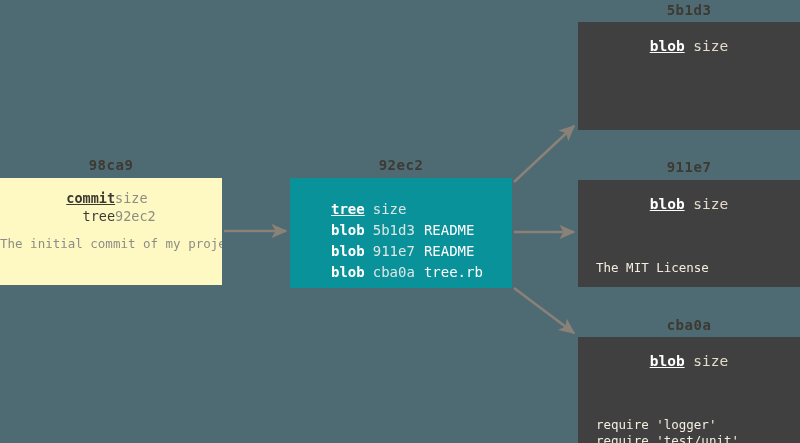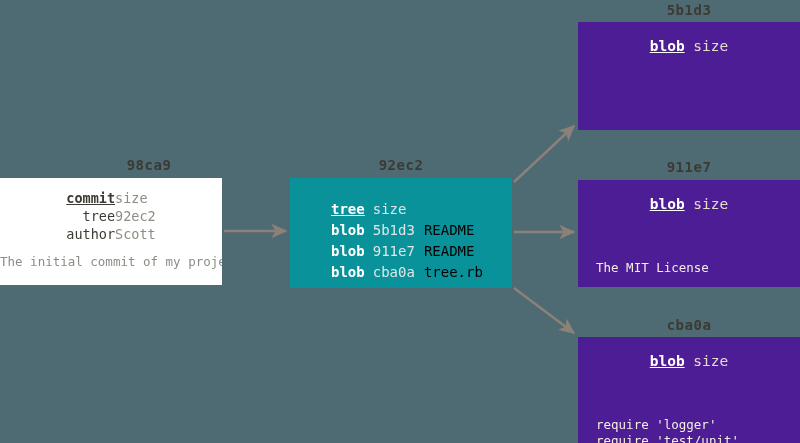--- a/index.html
+++ b/index.html
@@ -30,21 +30,21 @@
 
   
   .box {
     position: absolute;
     box-sizing: border-box;
     overflow: hidden;
   }
 
   
   .commit-box {
-    background: #ffffff;
+    background: #fef9c3;
     padding-top: 11px;
   }
   .commit-table {
     border-collapse: collapse;
     margin: 0 auto;
     font-size: 13.5px;
     line-height: 18px;
   }
   .commit-table td {
     padding: 0 0 0 0;
@@ -87,25 +87,25 @@
     color: #ffffff;
     font-weight: bold;
     padding-right: 7px;
     text-align: left;
   }
   .tree-key.head { text-decoration: underline; }
   .tree-val {
     color: #dfe6e4;
     padding-right: 8px;
   }
-  .tree-name { color: #000000; }
+  .tree-name { color: #ffffff; }
 
   
   .blob-box {
-    background: #4c1d95;
+    background: #404040;
   }
   .blob-head {
     text-align: center;
     font-size: 14.5px;
     padding-top: 16px;
     white-space: nowrap;
   }
   .blob-head .kw {
     color: #ffffff;
     font-weight: bold;
@@ -145,36 +145,32 @@
       <marker id="ah" markerWidth="7" markerHeight="7" refX="5.6" refY="3.2" orient="auto" markerUnits="strokeWidth">
         <path d="M0,0.4 L6.2,3.2 L0,6 L1.5,3.2 Z" fill="#8a8178"></path>
       </marker>
     </defs>
     <line x1="224" y1="231" x2="286" y2="231" stroke="#8a8178" stroke-width="2.6" marker-end="url(#ah)"></line>
     <line x1="514" y1="182" x2="574" y2="126" stroke="#8a8178" stroke-width="2.6" marker-end="url(#ah)"></line>
     <line x1="514" y1="232" x2="574" y2="232" stroke="#8a8178" stroke-width="2.6" marker-end="url(#ah)"></line>
     <line x1="514" y1="288" x2="574" y2="333" stroke="#8a8178" stroke-width="2.6" marker-end="url(#ah)"></line>
   </svg>
 
-  <div class="node-label" style="left:0px; top:157px; width:222px;margin-left:38px;">98ca9</div>
+  <div class="node-label" style="left:0px; top:157px; width:222px;">98ca9</div>
 
   <div class="box commit-box" style="left:0px; top:178px; width:222px; height:107px;">
     <table class="commit-table">
       <tbody>
         <tr>
           <td class="commit-key head">commit</td>
           <td class="commit-val">size</td>
         </tr>
         <tr>
           <td class="commit-key">tree</td>
           <td class="commit-val">92ec2</td>
-        </tr>
-        <tr>
-          <td class="commit-key">author</td>
-          <td class="commit-val">Scott</td>
         </tr>
       </tbody>
     </table>
     <div class="commit-msg">The initial commit of my project</div>
   </div>
 
   <div class="node-label" style="left:290px; top:157px; width:222px;">92ec2</div>
 
   <div class="box tree-box" style="left:290px; top:178px; width:222px; height:110px;">
     <table class="tree-table">

